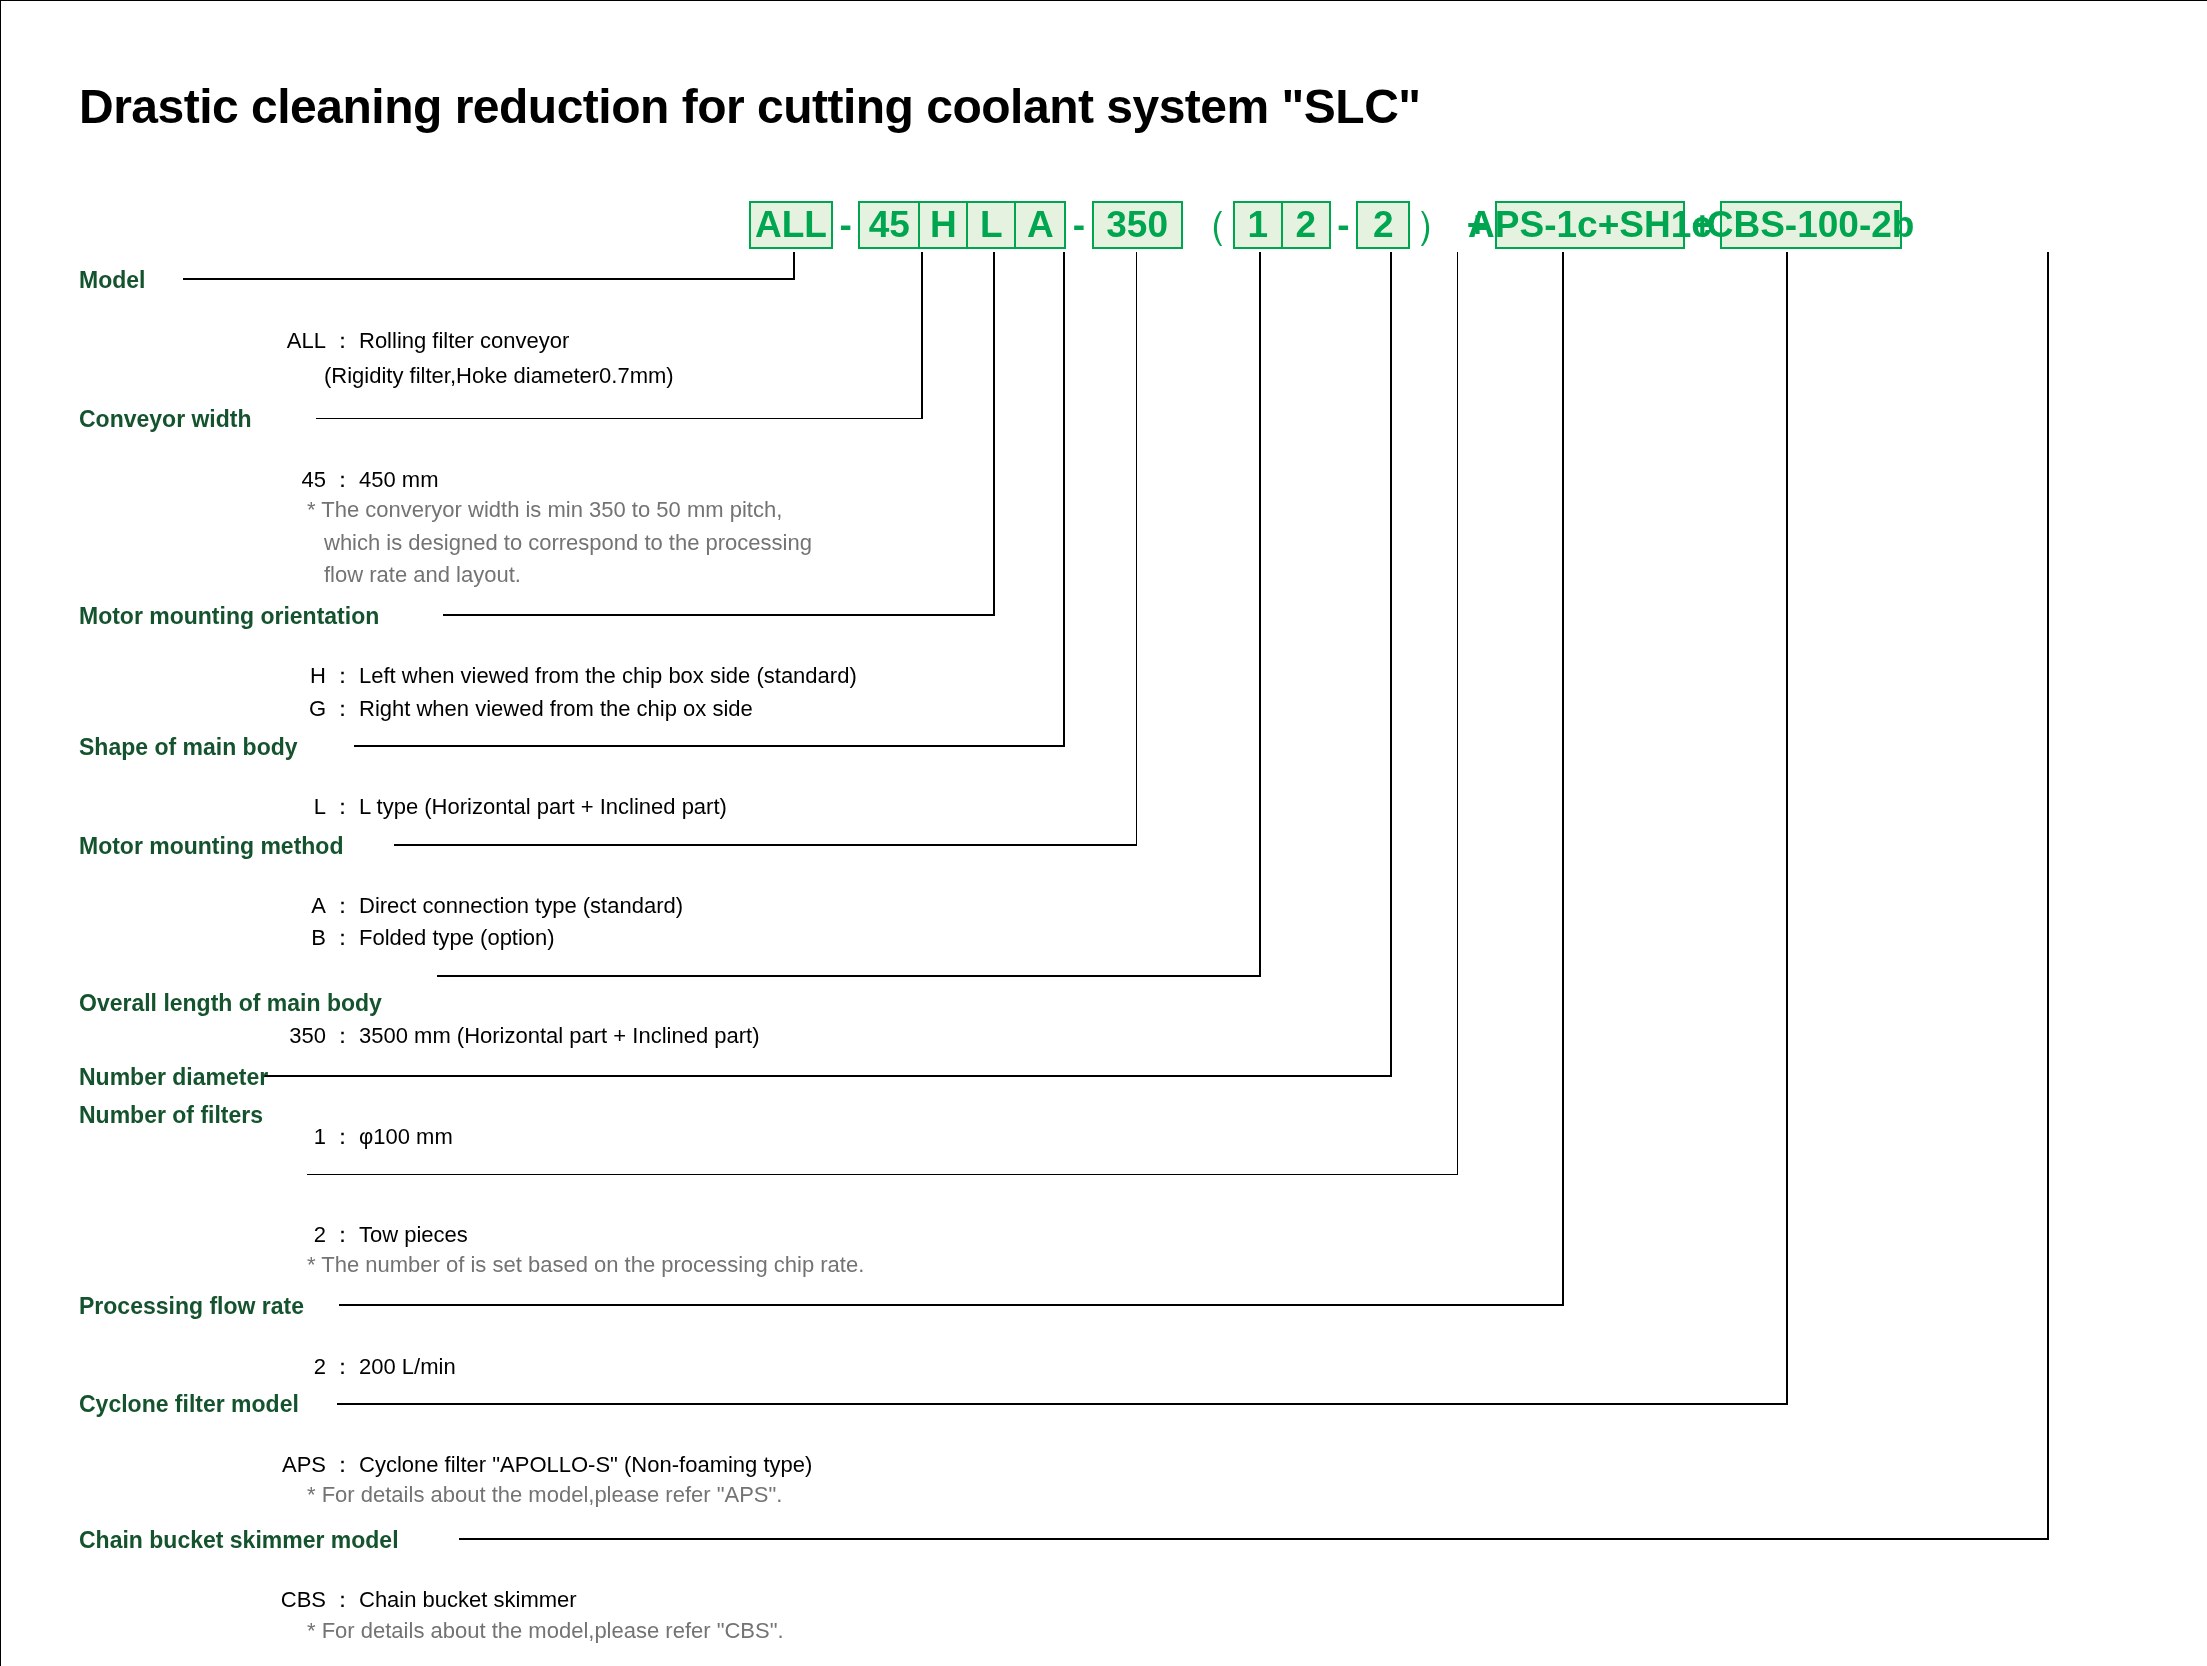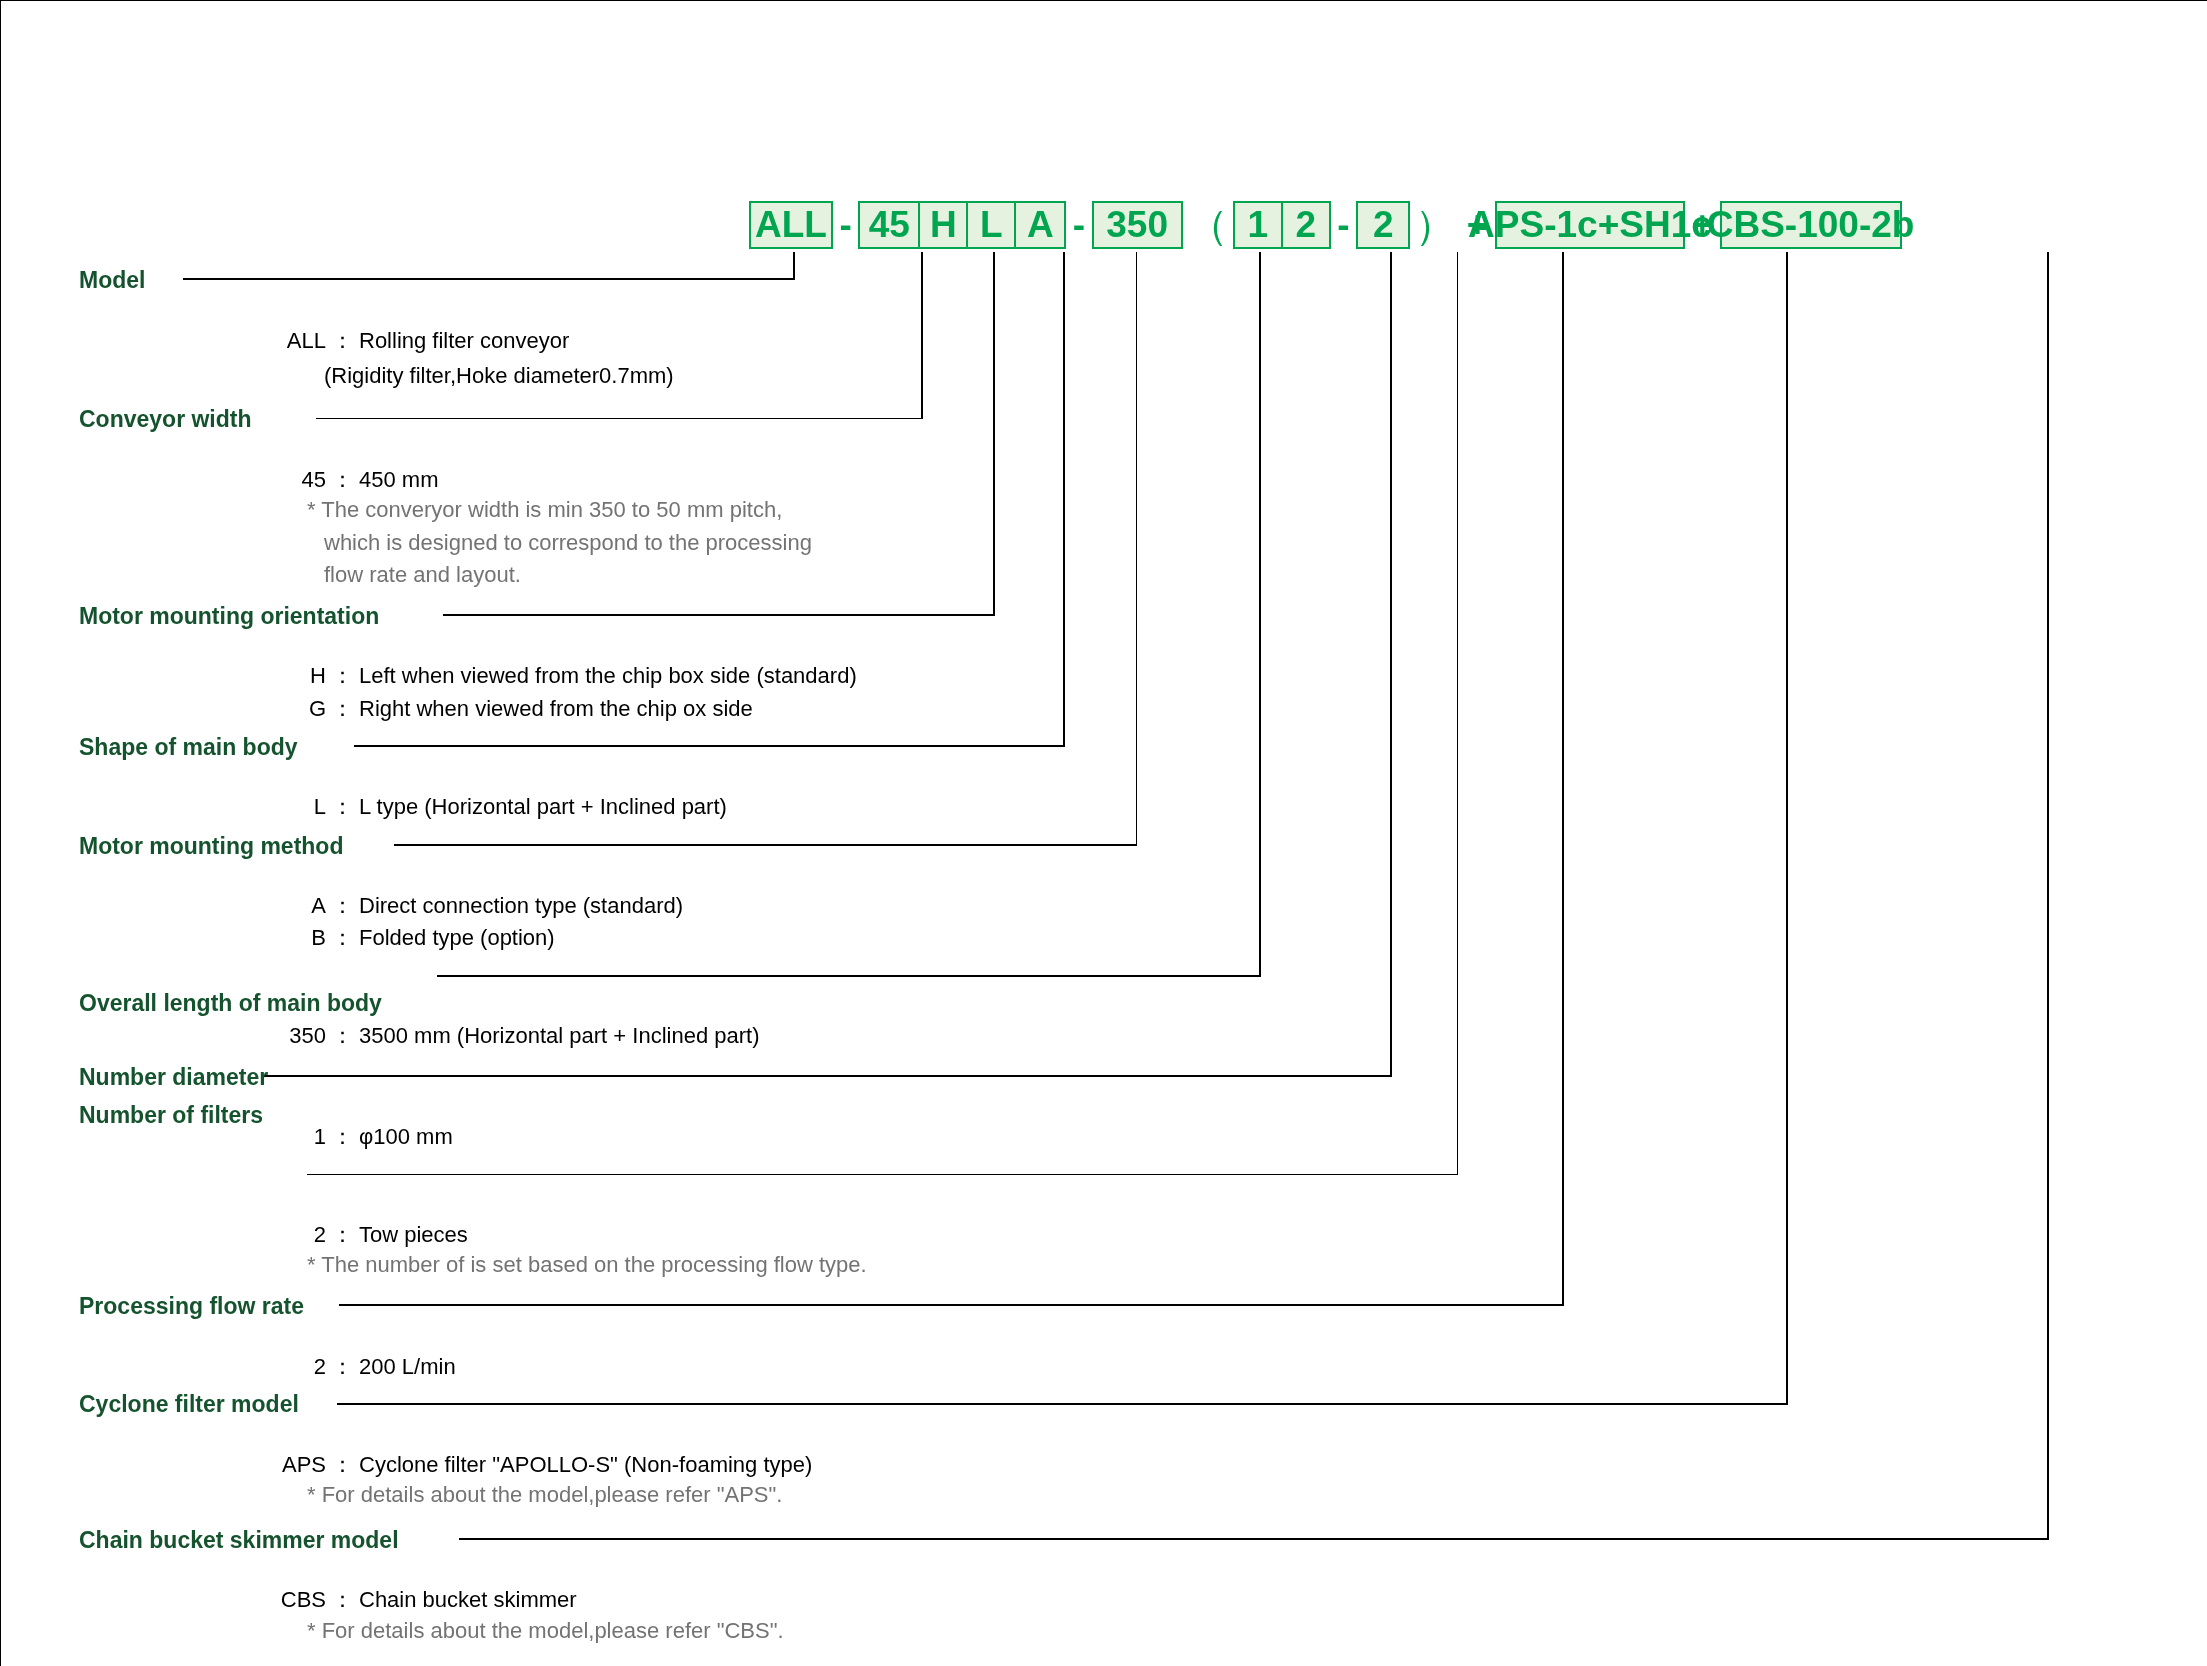--- a/index.html
+++ b/index.html
@@ -135,20 +135,21 @@
     left:0; top:0;
     width:2208px; height:1667px;
     pointer-events:none;
   }
 </style>
 </head>
 <body>
 
 <div id="page">
 
+  <div id="title">Drastic cleaning reduction for cutting coolant system "SLC"</div>
 
   <div id="codebar">
       <div class="grp">
         <div class="cell w-all">ALL</div>
       </div>
       <span class="sep">-</span>
       <div class="grp">
         <div class="cell w-45">45</div>
         <div class="cell w-h">H</div>
         <div class="cell w-l">L</div>
@@ -261,21 +262,21 @@
         <span class="code">1</span>
         <span class="colon">：</span>
         <span class="desc">φ100 mm</span>
       </div>
       <div class="sect-head" style="top: 1101px;">Number of filters</div>
       <div class="row" style="top: 1219px; left: 223px;">
         <span class="code">2</span>
         <span class="colon">：</span>
         <span class="desc">Tow pieces</span>
       </div>
-      <div class="note" style="top: 1251px; left: 306px;">* The number of is set based on the processing flow type.</div>
+      <div class="note" style="top: 1251px; left: 306px;">* The number of is set based on the processing chip rate.</div>
       <div class="sect-head" style="top: 1292px;">Processing flow rate</div>
       <div class="row" style="top: 1351px; left: 223px;">
         <span class="code">2</span>
         <span class="colon">：</span>
         <span class="desc">200 L/min</span>
       </div>
       <div class="sect-head" style="top: 1390px;">Cyclone filter model</div>
       <div class="row" style="top: 1449px; left: 223px;">
         <span class="code">APS</span>
         <span class="colon">：</span>

